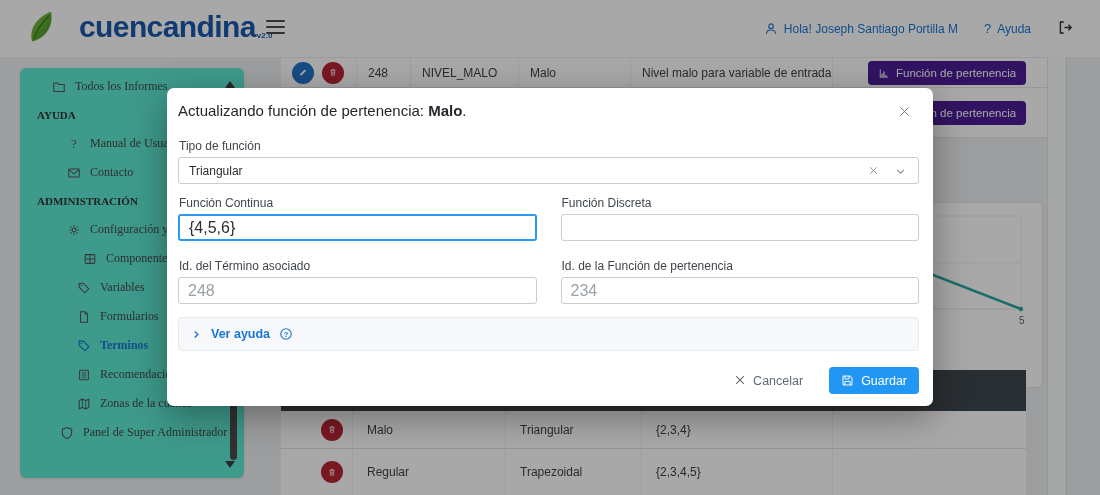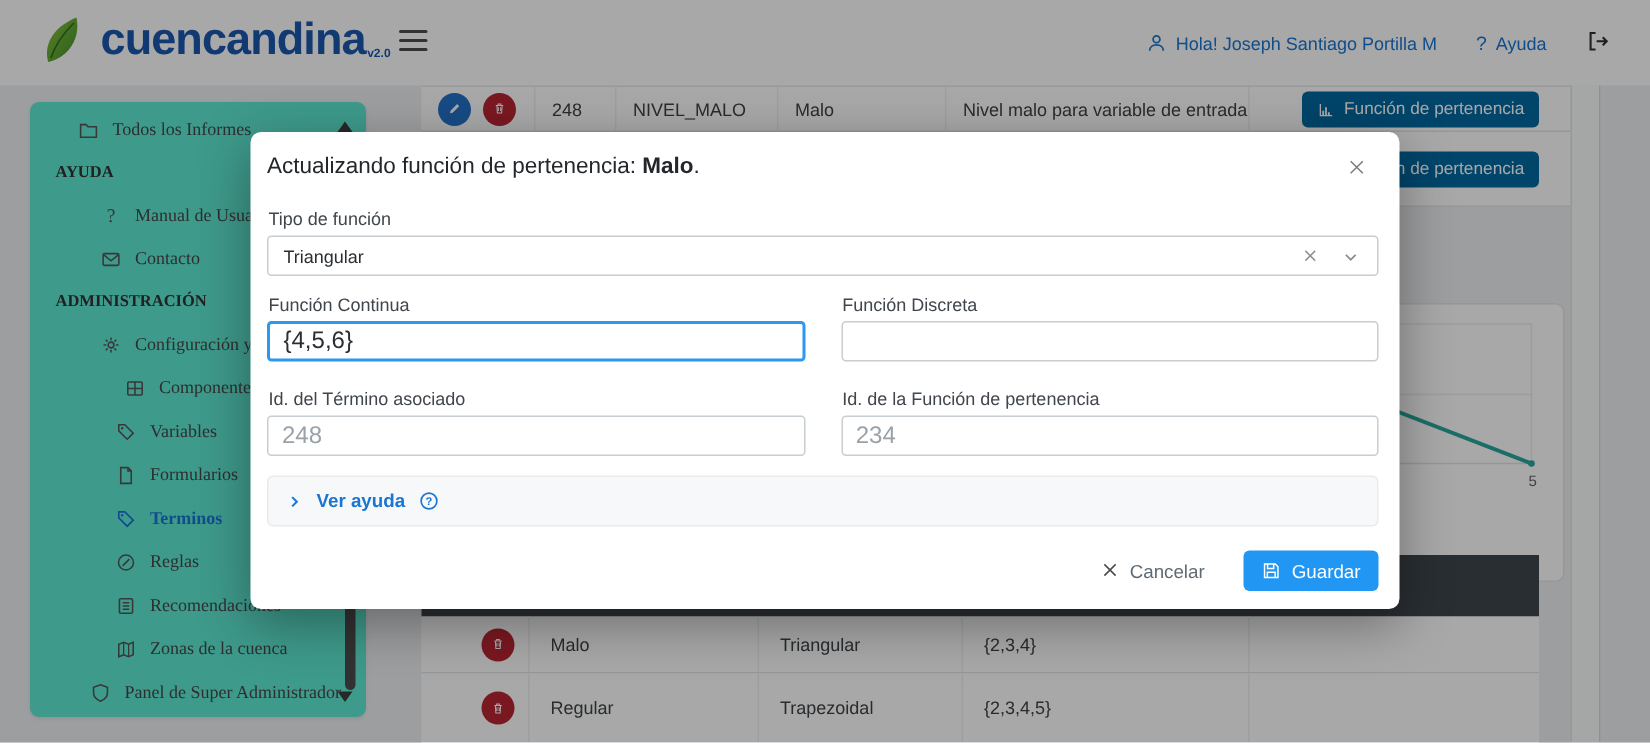--- a/index.html
+++ b/index.html
@@ -8,21 +8,21 @@
     width:1100px; height:495px; overflow:hidden;
     font-family:"Liberation Sans","DejaVu Sans",sans-serif;
     background:#eef0f2;
   }
   .page { position:relative; width:1100px; height:495px; background:#eef0f2; overflow:hidden; }
 
   
   .topnav { position:absolute; left:0; top:0; width:1100px; height:57px; background:#fff; z-index:1; }
   .logo { position:absolute; left:24px; top:7px; display:flex; align-items:flex-start; }
   .logo svg { width:36px; height:40px; }
-  .wordmark { font-size:30px; font-weight:bold; color:#1b57ae; letter-spacing:-0.6px; line-height:40px; margin-left:7px; }
+  .wordmark { font-size:30px; font-weight:bold; color:#1b57ae; letter-spacing:-0.6px; line-height:40px; margin-left:19px; }
   .version { font-size:8px; font-weight:bold; color:#1b57ae; align-self:flex-end; margin:0 0 7px 1px; }
   .hamburger { position:absolute; left:266px; top:20px; width:19px; cursor:pointer; }
   .hamburger span { display:block; height:2px; background:#4d4d4d; margin-bottom:4px; border-radius:1px; }
   .nav-right { position:absolute; right:26px; top:0; height:57px; display:flex; align-items:center; gap:26px; color:#1976d2; font-size:12px; }
   .nav-user, .nav-help { display:flex; align-items:center; gap:6px; cursor:pointer; }
   .nav-user svg { width:14px; height:14px; color:#1976d2; }
   .nav-help .q { font-size:13px; }
   .nav-logout svg { width:17px; height:17px; color:#2f2f2f; cursor:pointer; }
 
   
@@ -51,21 +51,21 @@
   .trow2 { height:50px; }
   .tcell { font-size:12px; color:#3f4347; padding-left:11px; height:100%; display:flex; align-items:center;
            border-left:1px solid #eef0f2; overflow:hidden; white-space:nowrap; }
   .tcell.first { border-left:none; }
   .actions { display:flex; gap:8px; padding-left:11px; align-items:center; height:100%; }
   .cbtn { width:22px; height:22px; border-radius:50%; display:flex; align-items:center; justify-content:center;
           border:none; cursor:pointer; flex:0 0 22px; }
   .cbtn svg { width:11px; height:11px; color:#fff; }
   .cbtn.edit { background:#2372c8; }
   .cbtn.del { background:#b92532; }
-  .fbtn { background:#0369a1; color:#fff; font-size:11.5px; border-radius:4px; height:24px;
+  .fbtn { background:#4c1d95; color:#fff; font-size:11.5px; border-radius:4px; height:24px;
           display:inline-flex; align-items:center; gap:6px; padding:0 10px; border:none; margin-left:24px; cursor:pointer; white-space:nowrap; }
   .fbtn svg { width:12px; height:12px; color:#fff; }
 
   
   .chartcard { position:absolute; left:700px; top:202px; width:343px; height:186px; background:#fff;
                border:1px solid #e3e6e8; border-radius:6px; z-index:1; }
 
   
   .btable { position:absolute; left:281px; top:370px; width:745px; background:#fff; z-index:1; }
   .bhead { height:41px; background:#3f464d; }
@@ -210,27 +210,20 @@
     </div>
     <div class="s-item in2 active">
       <svg viewBox="0 0 16 16">
           <path d="M2.5 2.5h4.6l6.4 6.4-4.6 4.6-6.4-6.4z" fill="none" stroke="currentColor" stroke-width="1.3"></path>
           <circle cx="5.1" cy="5.1" r="0.9" fill="currentColor"></circle>
         </svg>
       <span>Terminos</span>
     </div>
     <div class="s-item in2">
       <svg viewBox="0 0 16 16">
-          <circle cx="8" cy="8" r="5.7" fill="none" stroke="currentColor" stroke-width="1.2"></circle>
-          <path d="M5.4 10.6L10.6 5.4" stroke="currentColor" stroke-width="1.2"></path>
-        </svg>
-      <span>Reglas</span>
-    </div>
-    <div class="s-item in2">
-      <svg viewBox="0 0 16 16">
           <rect x="3" y="2.5" width="10" height="11" rx="1" fill="none" stroke="currentColor" stroke-width="1.2"></rect>
           <path d="M5.5 5.5h5M5.5 8h5M5.5 10.5h5" stroke="currentColor" stroke-width="1.1"></path>
         </svg>
       <span>Recomendaciones</span>
     </div>
     <div class="s-item in2">
       <svg viewBox="0 0 16 16">
           <path d="M2.5 4l3.7-1.5L10 4l3.5-1.5v9.5L10 13.5 6.2 12l-3.7 1.5z" fill="none" stroke="currentColor" stroke-width="1.2"></path>
           <path d="M6.2 2.5V12M10 4v9.5" stroke="currentColor" stroke-width="1"></path>
         </svg>

